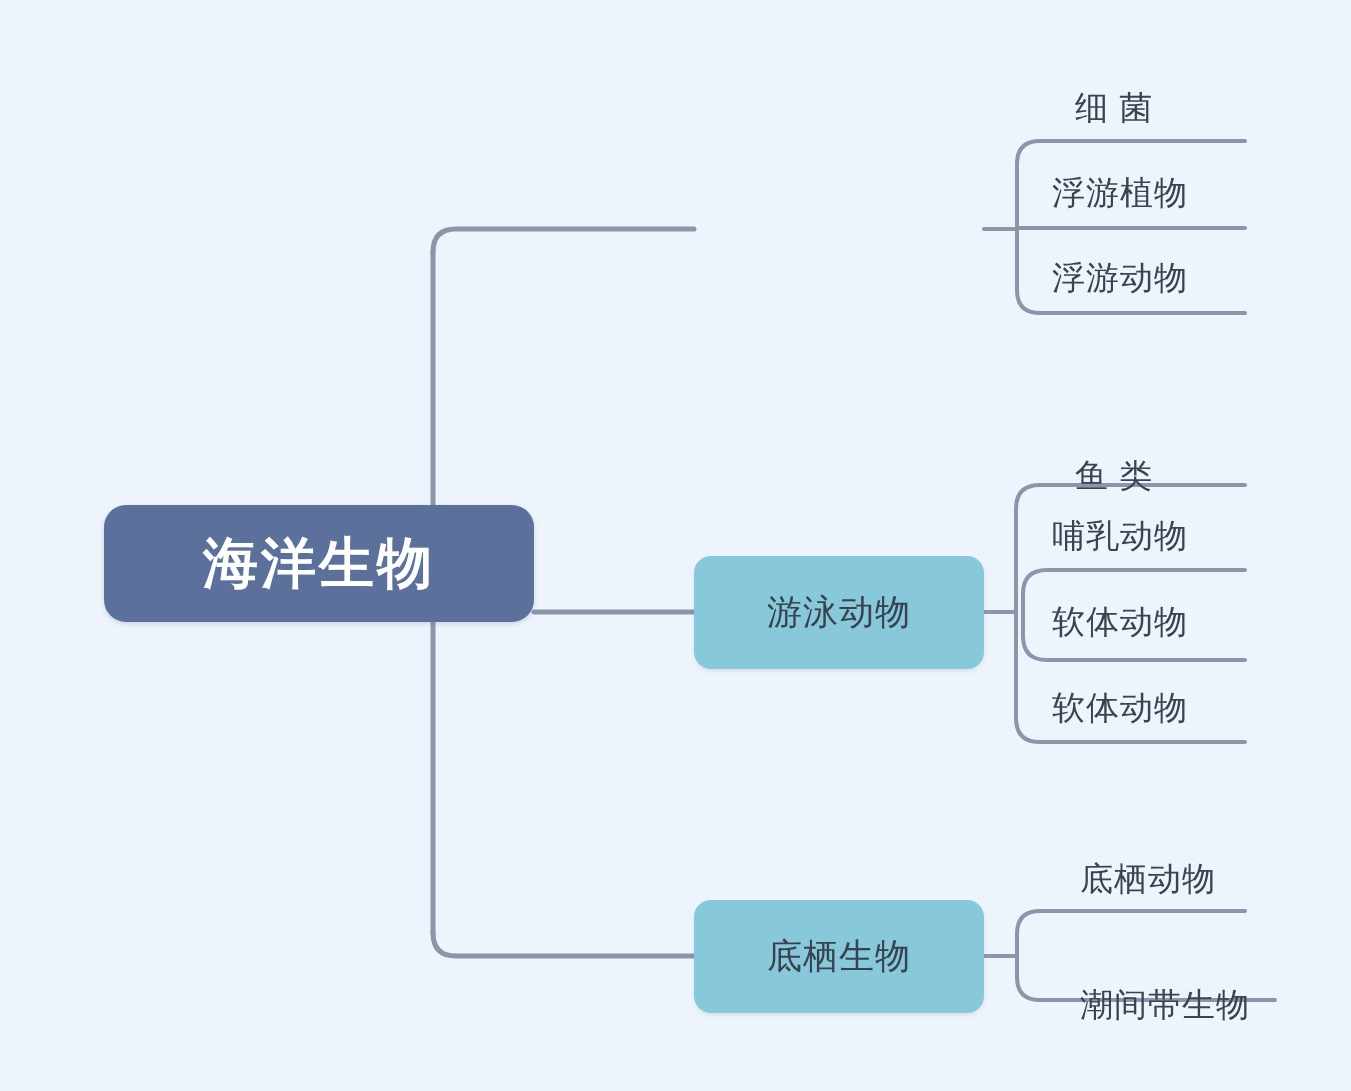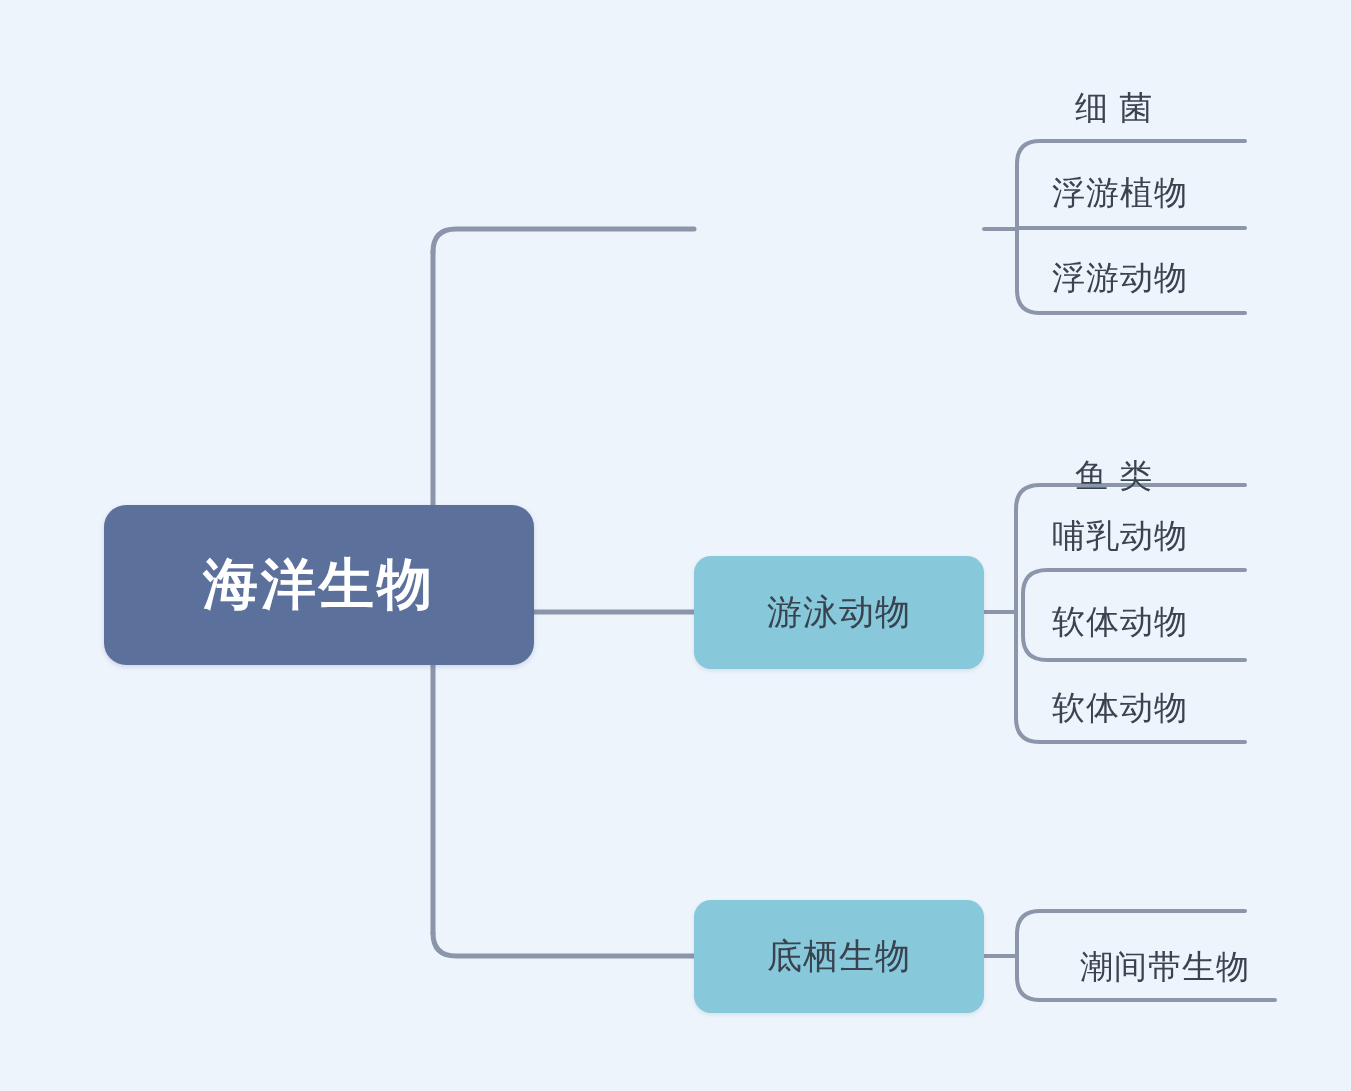--- a/index.html
+++ b/index.html
@@ -34,21 +34,21 @@
     display: flex;
     align-items: center;
     justify-content: center;
     text-align: center;
     white-space: nowrap;
   }
   .node-root {
     left: 104px;
     top: 505px;
     width: 430px;
-    height: 160px;
+    height: 117px;
     background: #5b719c;
     border-radius: 22px;
     color: #ffffff;
     font-size: 55px;
     font-weight: bold;
     letter-spacing: 3px;
     box-shadow: 0 2px 5px rgba(60,80,120,0.18);
   }
   .node-branch {
     width: 290px;
@@ -126,17 +126,20 @@
   <div class="node node-leaf" style="left:1052px; top:508px; width:250px; height:56px;">
     <span>哺乳动物</span>
   </div>
   <div class="node node-leaf" style="left:1052px; top:594px; width:250px; height:56px;">
     <span>软体动物</span>
   </div>
   <div class="node node-leaf" style="left:1052px; top:680px; width:250px; height:56px;">
     <span>软体动物</span>
   </div>
 
-  <div class="node node-leaf" style="left:1080px; top:939px; width:270px; height:56px;font-family:Liberation Mono, monospace;">
+  <div class="node node-leaf" style="left:1080px; top:851px; width:250px; height:56px;">
+    <span>底栖动物</span>
+  </div>
+  <div class="node node-leaf" style="left:1080px; top:977px; width:270px; height:56px;font-family:Liberation Mono, monospace;">
     <span>潮间带生物</span>
   </div>
 
 </div>
 
 </body></html>

